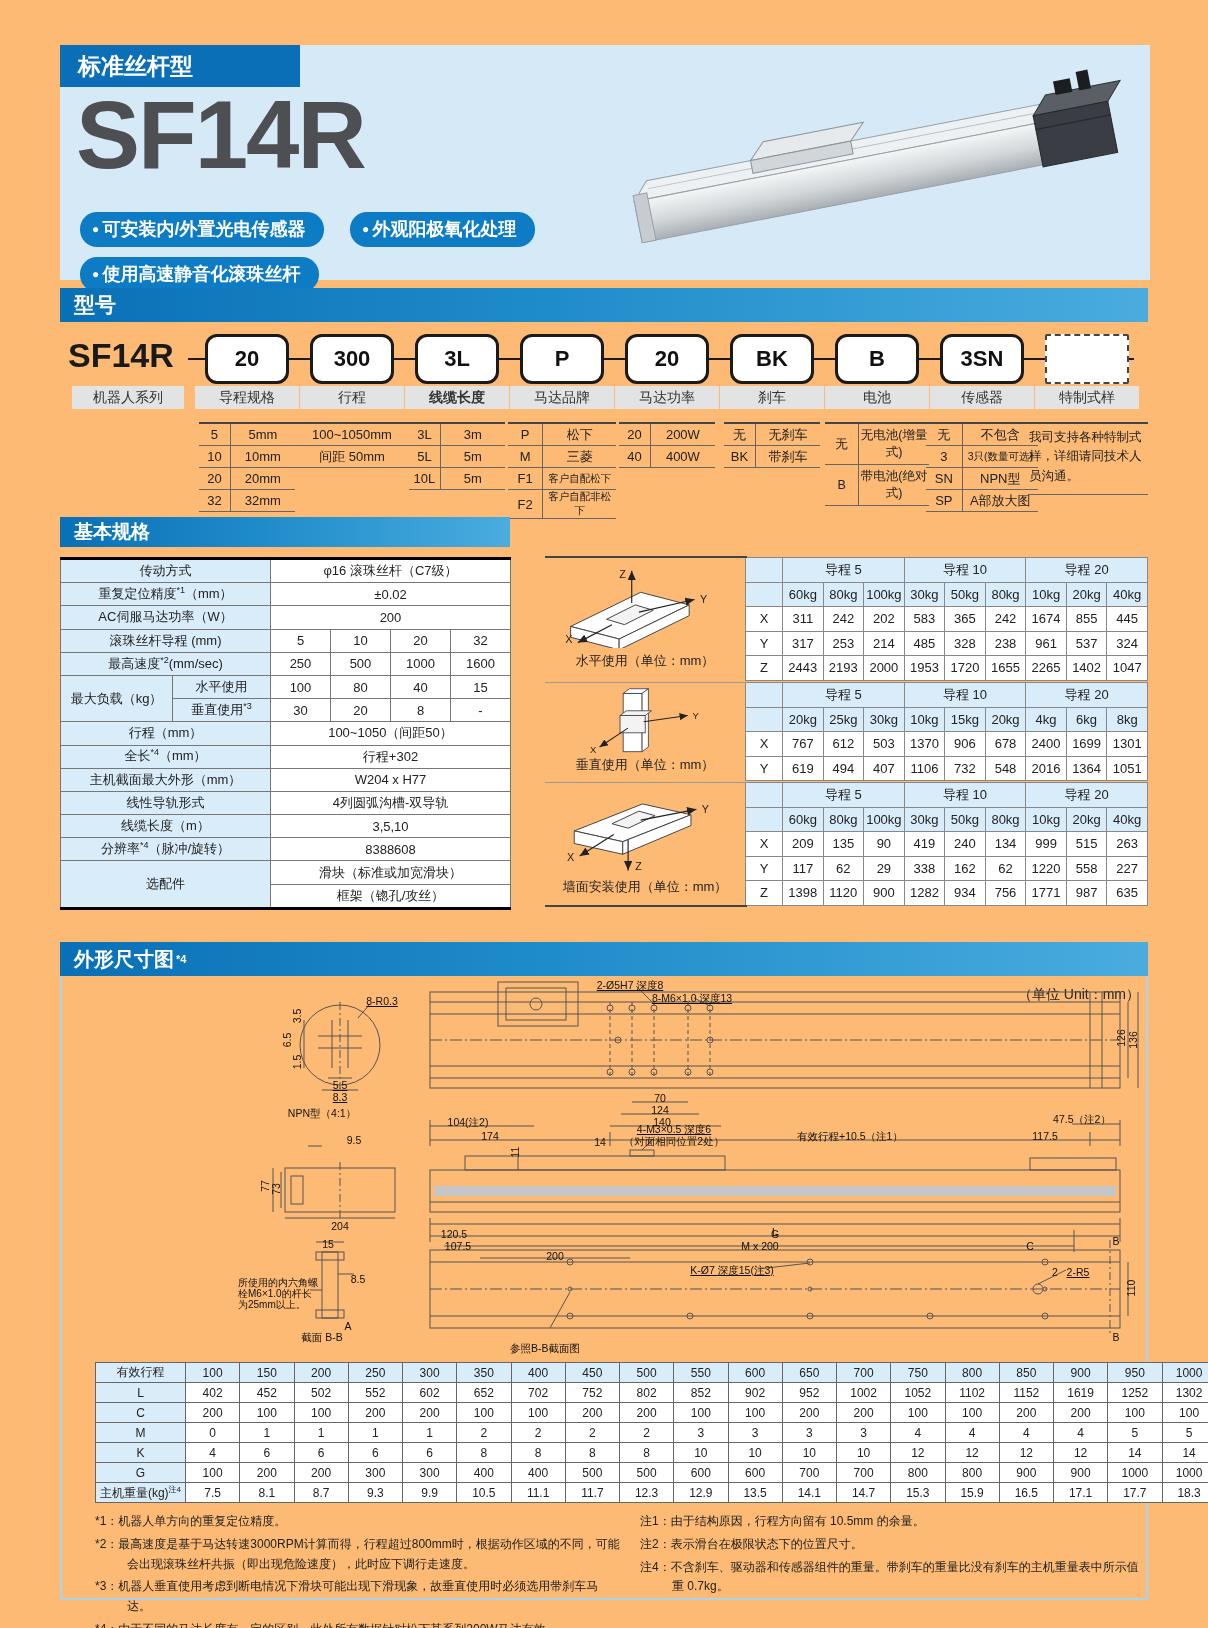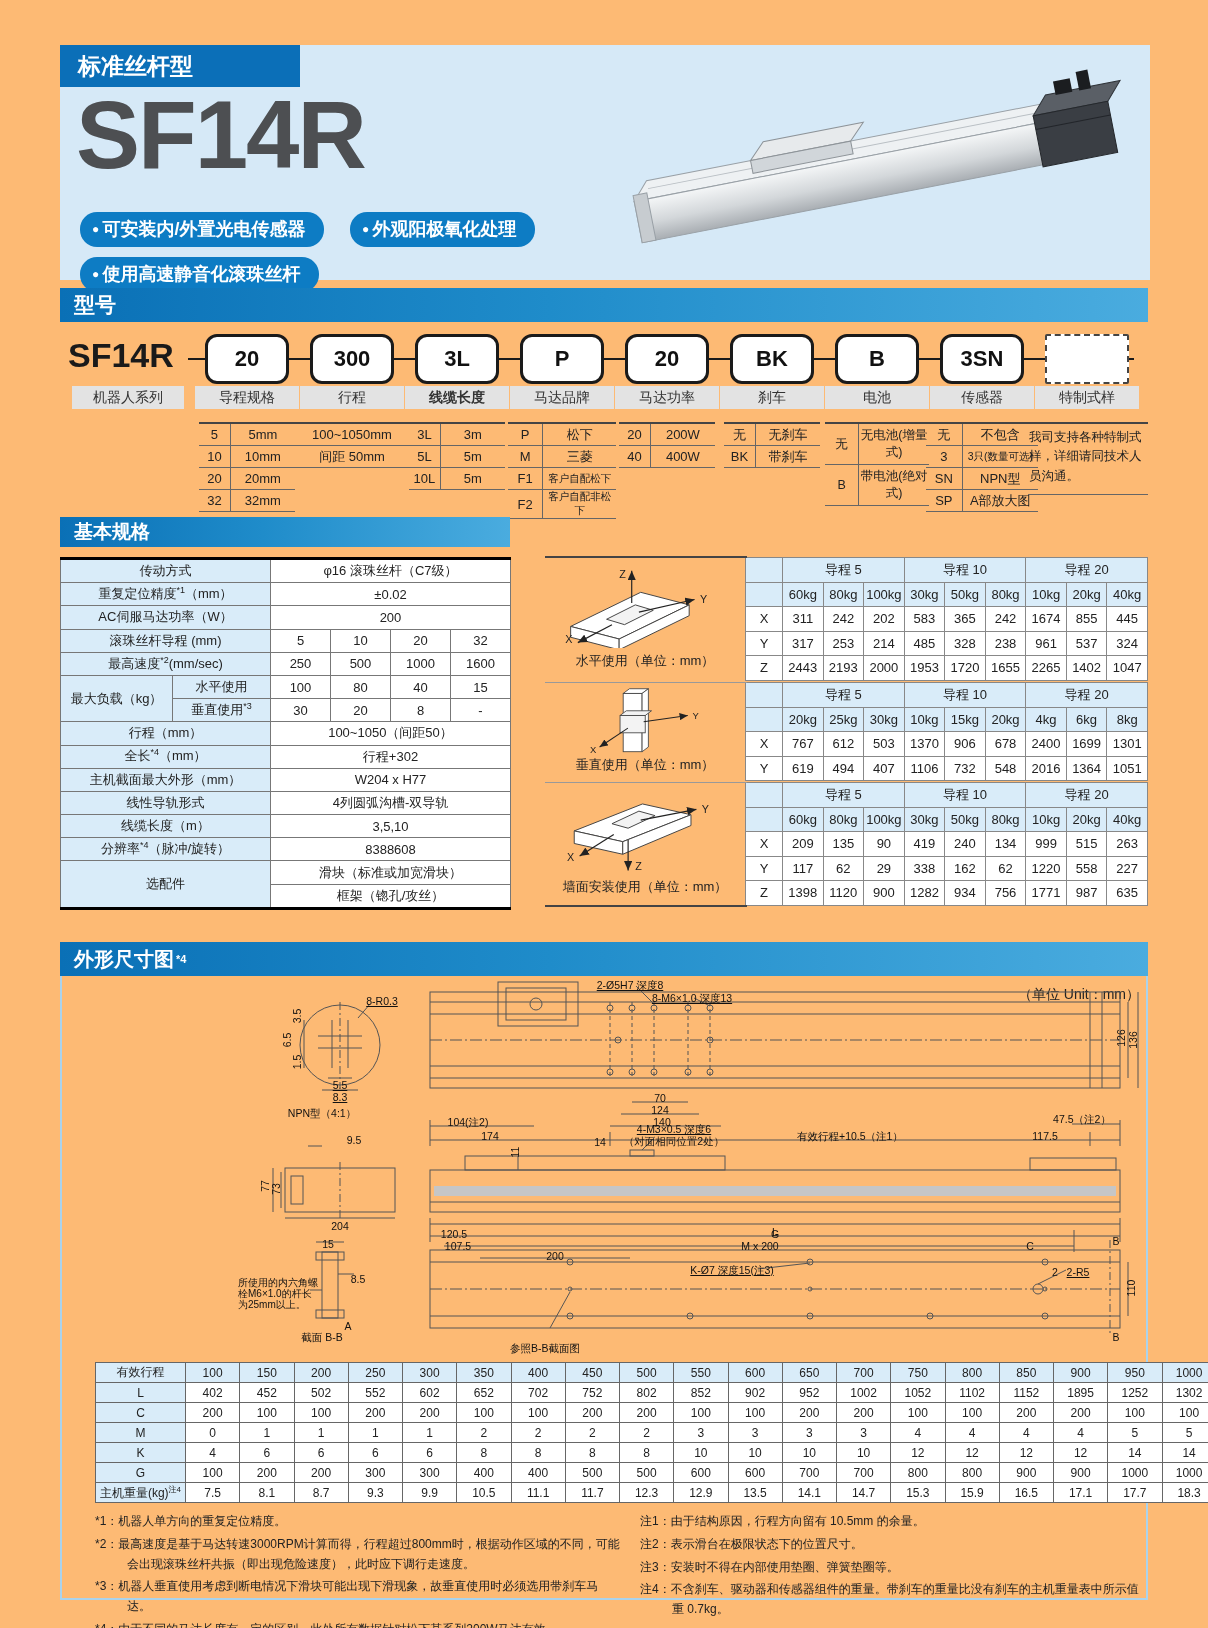--- a/index.html
+++ b/index.html
@@ -836,21 +836,21 @@
           <td>702</td>
           <td>752</td>
           <td>802</td>
           <td>852</td>
           <td>902</td>
           <td>952</td>
           <td>1002</td>
           <td>1052</td>
           <td>1102</td>
           <td>1152</td>
-          <td>1895</td>
+          <td>1619</td>
           <td>1252</td>
           <td>1302</td>
           <td>1352</td>
         </tr>
         <tr>
           <td class="hd">C</td>
           <td>200</td>
           <td>100</td>
           <td>100</td>
           <td>200</td>
@@ -968,16 +968,15 @@
 
   <div id="fl" class="abs" style="left:95px;top:1512px;width:525px">
       <div class="fnote">*1：机器人单方向的重复定位精度。</div>
       <div class="fnote">*2：最高速度是基于马达转速3000RPM计算而得，行程超过800mm时，根据动作区域的不同，可能会出现滚珠丝杆共振（即出现危险速度），此时应下调行走速度。</div>
       <div class="fnote">*3：机器人垂直使用考虑到断电情况下滑块可能出现下滑现象，故垂直使用时必须选用带刹车马达。</div>
       <div class="fnote">*4：由于不同的马达长度有一定的区别，此处所有数据针对松下某系列200W马达有效。</div>
     </div>
   <div id="fr" class="abs" style="left:640px;top:1512px;width:500px">
       <div class="fnote">注1：由于结构原因，行程方向留有 10.5mm 的余量。</div>
       <div class="fnote">注2：表示滑台在极限状态下的位置尺寸。</div>
-      <div class="fnote">注3：安装时不得在内部使用垫圈、弹簧垫圈等。</div>
       <div class="fnote">注4：不含刹车、驱动器和传感器组件的重量。带刹车的重量比没有刹车的主机重量表中所示值重 0.7kg。</div>
     </div>
 </div>
 
 </body></html>

